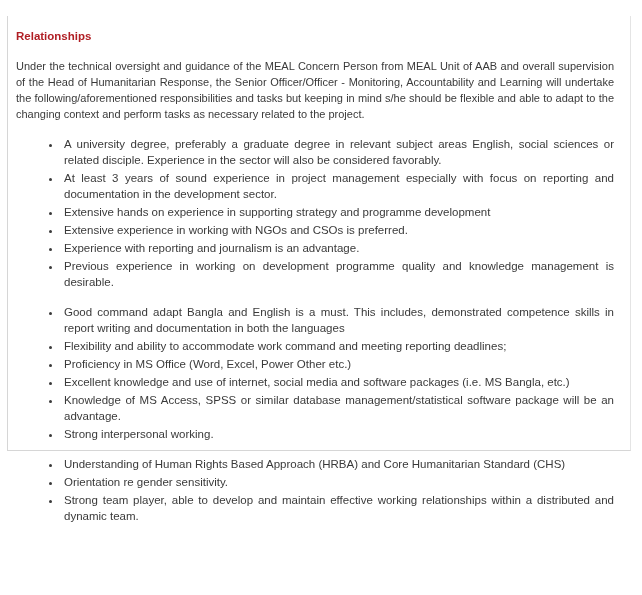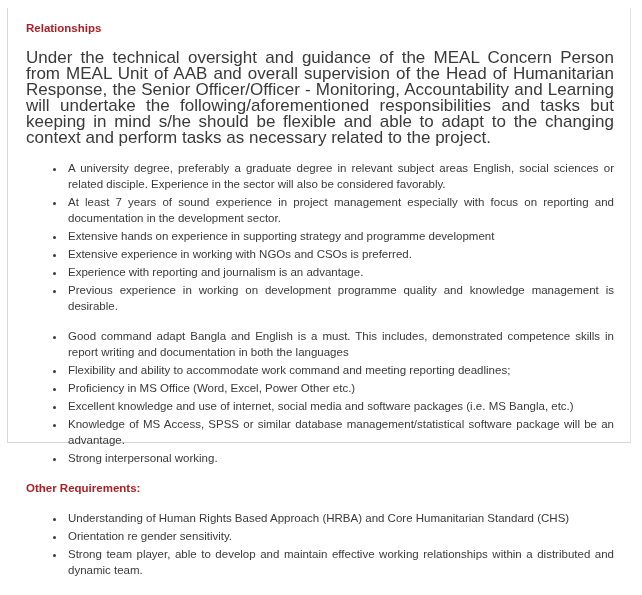--- a/index.html
+++ b/index.html
@@ -11,90 +11,89 @@
   body {
     width: 642px;
     height: 595px;
     font-family: "Liberation Sans", "DejaVu Sans", sans-serif;
     color: #3a3a3a;
     overflow: hidden;
   }
   .page {
     position: absolute;
     left: 7px;
-    top: 8px;
+    top: 16px;
     width: 624px;
     height: 435px;
     border-left: 1px solid #d6d6d6;
     border-right: 1px solid #e4e4e4;
     border-bottom: 1px solid #d6d6d6;
     background: #ffffff;
-    padding: 12px 16px 10px 18px;
+    padding: 12px 16px 10px 8px;
   }
   section { margin: 0 0 14px 0; }
   h3.sec-heading {
     font-size: 11.5px;
     line-height: 16px;
     font-weight: bold;
     color: #b01e24;
     margin: 0 0 14px 0;
   }
   p.sec-paragraph {
-    font-size: 17px;
+    font-size: 11px;
     line-height: 16px;
     margin: 0;
     text-align: justify;
   }
   ul.bullet-list {
     margin: 0;
     padding: 0 0 0 30px;
     list-style: disc;
   }
   ul.bullet-list li {
     font-size: 11.5px;
     line-height: 16px;
-    margin: 0 0 2px 10px;
+    margin: 0 0 2px 16px;
     padding-left: 2px;
     text-align: justify;
   }
 </style>
 </head>
 <body>
 
 <div class="page">
 
   <section>
     <h3 class="sec-heading">Relationships</h3>
     <p class="sec-paragraph">Under the technical oversight and guidance of the MEAL Concern Person from MEAL Unit of AAB and overall supervision of the Head of Humanitarian Response, the Senior Officer/Officer - Monitoring, Accountability and Learning will undertake the following/aforementioned responsibilities and tasks but keeping in mind s/he should be flexible and able to adapt to the changing context and perform tasks as necessary related to the project.</p>
   </section>
 
   <section>
     <ul class="bullet-list">
       <li>A university degree, preferably a graduate degree in relevant subject areas English, social sciences or related disciple. Experience in the sector will also be considered favorably.</li>
-      <li>At least 7 years of sound experience in project management especially with focus on reporting and documentation in the development sector.</li>
+      <li>At least 3 years of sound experience in project management especially with focus on reporting and documentation in the development sector.</li>
       <li>Extensive hands on experience in supporting strategy and programme development</li>
       <li>Extensive experience in working with NGOs and CSOs is preferred.</li>
       <li>Experience with reporting and journalism is an advantage.</li>
       <li>Previous experience in working on development programme quality and knowledge management is desirable.</li>
     </ul>
   </section>
 
   <section>
     <ul class="bullet-list">
       <li>Good command adapt Bangla and English is a must. This includes, demonstrated competence skills in report writing and documentation in both the languages</li>
       <li>Flexibility and ability to accommodate work command and meeting reporting deadlines;</li>
       <li>Proficiency in MS Office (Word, Excel, Power Other etc.)</li>
       <li>Excellent knowledge and use of internet, social media and software packages (i.e. MS Bangla, etc.)</li>
       <li>Knowledge of MS Access, SPSS or similar database management/statistical software package will be an advantage.</li>
       <li>Strong interpersonal working.</li>
     </ul>
   </section>
 
   <section>
-    <h3 class="sec-heading">Other Requirements:</h3>
     <ul class="bullet-list">
       <li>Understanding of Human Rights Based Approach (HRBA) and Core Humanitarian Standard (CHS)</li>
       <li>Orientation re gender sensitivity.</li>
       <li>Strong team player, able to develop and maintain effective working relationships within a distributed and dynamic team.</li>
 
     </ul>
   </section>
 
 </div>
 

